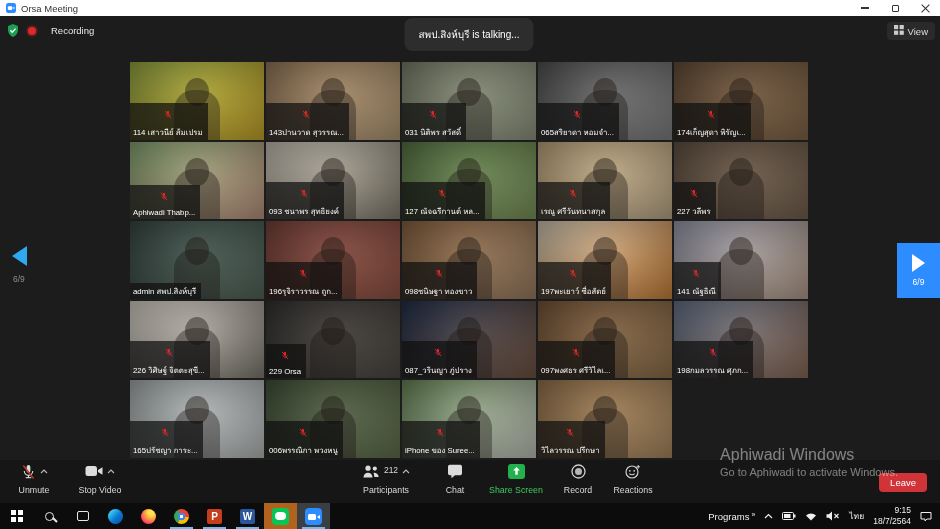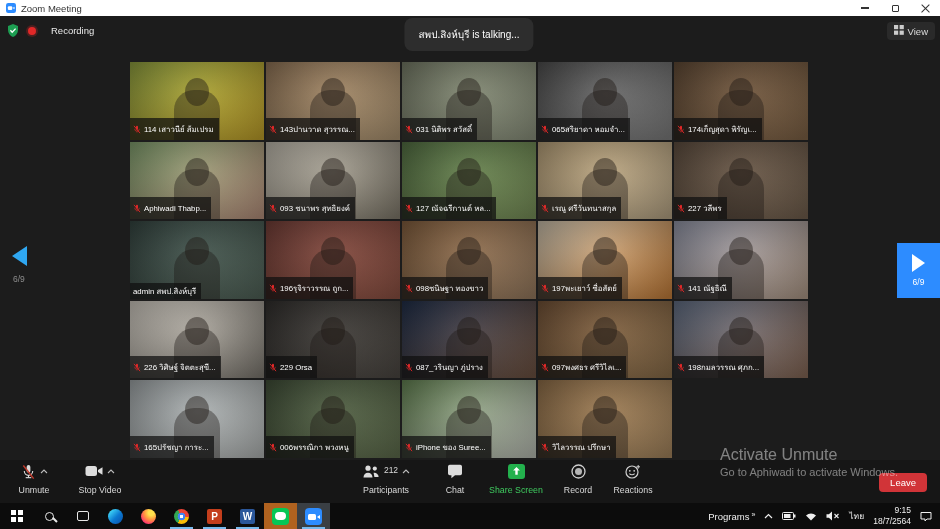--- a/index.html
+++ b/index.html
@@ -39,21 +39,21 @@
           display:grid; grid-template-columns:repeat(5,1fr); grid-auto-rows:77.5px; gap:2px; overflow:hidden; }
   .tile { position:relative; overflow:hidden; background:#444; }
   .tile::before { content:""; position:absolute; inset:0;
                   background:radial-gradient(ellipse at 50% 40%, rgba(255,255,255,.06) 0%, rgba(0,0,0,.38) 95%); }
   .tile::after { content:""; position:absolute; left:50%; bottom:-8px; transform:translateX(-50%);
                  width:46px; height:58px; border-radius:20px 20px 6px 6px; background:rgba(25,20,18,.38); }
   .tile .head { position:absolute; left:50%; top:16px; transform:translateX(-50%); width:24px; height:28px;
                 border-radius:50%; background:rgba(30,24,20,.45); z-index:1; }
   .nameplate { position:absolute; left:0; bottom:0; z-index:2; max-width:100%;
                background:rgba(15,15,15,.72); padding:2px 5px 2px 3px;
-               display:flex; align-items:center; gap:3px; }
+               display:flex; align-items:center; gap:3px;flex-direction:column; }
   .nameplate .pname { color:#fff; font-size:7.8px; white-space:nowrap; overflow:hidden; text-overflow:ellipsis; max-width:118px; }
 
   
   .nav-left { position:absolute; left:12px; top:230px; width:0; height:0;
               border-top:10px solid transparent; border-bottom:10px solid transparent; border-right:15px solid #2fa7f1; cursor:pointer; }
   .nav-left-count { position:absolute; left:13px; top:258px; color:#8d8d8d; font-size:8.5px; }
   .nav-right { position:absolute; left:897px; top:227px; width:43px; height:55px; background:#2d8cff;
                display:flex; flex-direction:column; align-items:center; justify-content:center; gap:5px; cursor:pointer; }
   .nav-right .tri { width:0; height:0; border-top:9px solid transparent; border-bottom:9px solid transparent; border-left:13px solid #fff; }
   .nav-right .cnt { color:#fff; font-size:8.5px; }
@@ -121,21 +121,21 @@
 <div class="stage">
 
   <div class="titlebar">
     <span class="appic">
       <svg width="10" height="10" viewBox="0 0 16 16">
           <rect width="16" height="16" rx="3.5" fill="#2d8cff"></rect>
           <rect x="3" y="5" width="7" height="6" rx="1.6" fill="#fff"></rect>
           <path d="M10.7 8l2.9-1.9v3.8z" fill="#fff"></path>
         </svg>
     </span>
-    <span class="ttl">Zoom Meeting</span>
+    <span class="ttl">Orsa Meeting</span>
     <div class="wc wc-min">
         <i></i>
       </div>
     <div class="wc wc-restore">
         <i></i>
       </div>
     <div class="wc wc-close">
         <i></i>
       </div>
   </div>
@@ -525,21 +525,21 @@
 </div>
 
     <div class="nav-left"></div>
     <div class="nav-left-count">6/9</div>
     <div class="nav-right">
       <span class="tri"></span>
       <span class="cnt">6/9</span>
     </div>
 
     <div class="wm">
-      <div class="l1">Activate Unmute</div>
+      <div class="l1">Aphiwadi Windows</div>
       <div class="l2">Go to Aphiwadi to activate Windows.</div>
     </div>
 
     <div class="toolbar">
 
       <div class="tbtn b-unmute">
         <div class="icoRow">
           <span>
             <svg width="15" height="17" viewBox="0 0 16 18">
                 <rect x="6" y="1" width="4" height="8" rx="2" fill="#dcdcdc"></rect>

